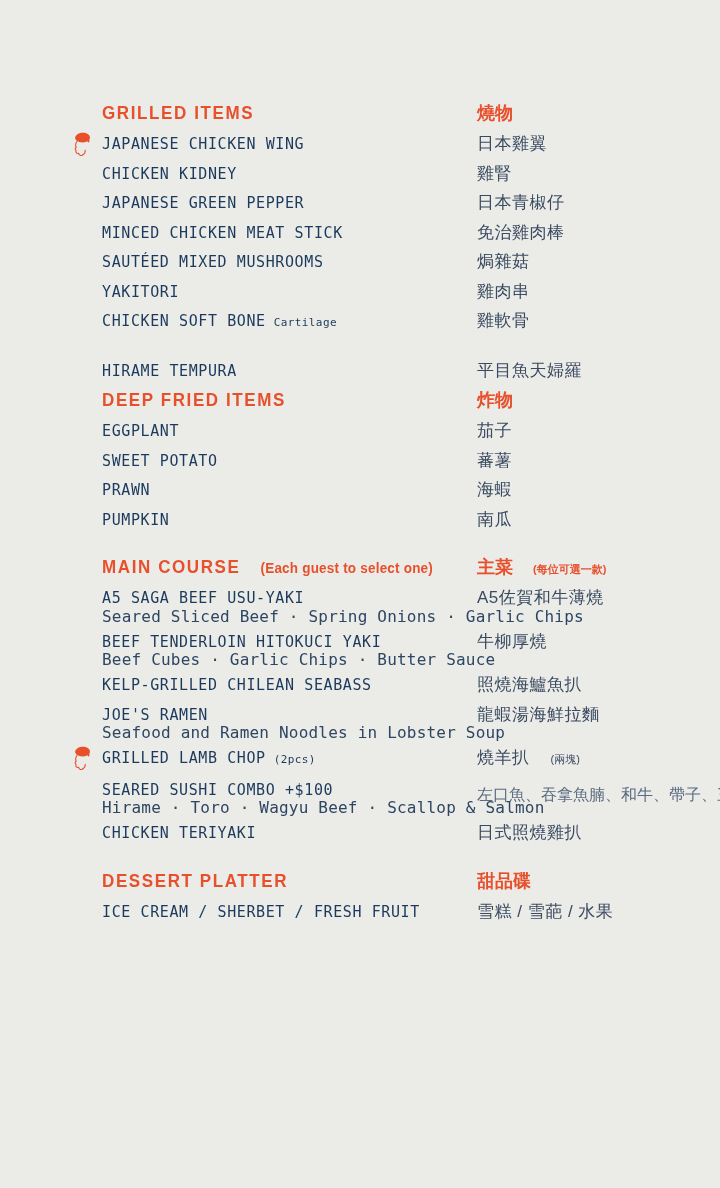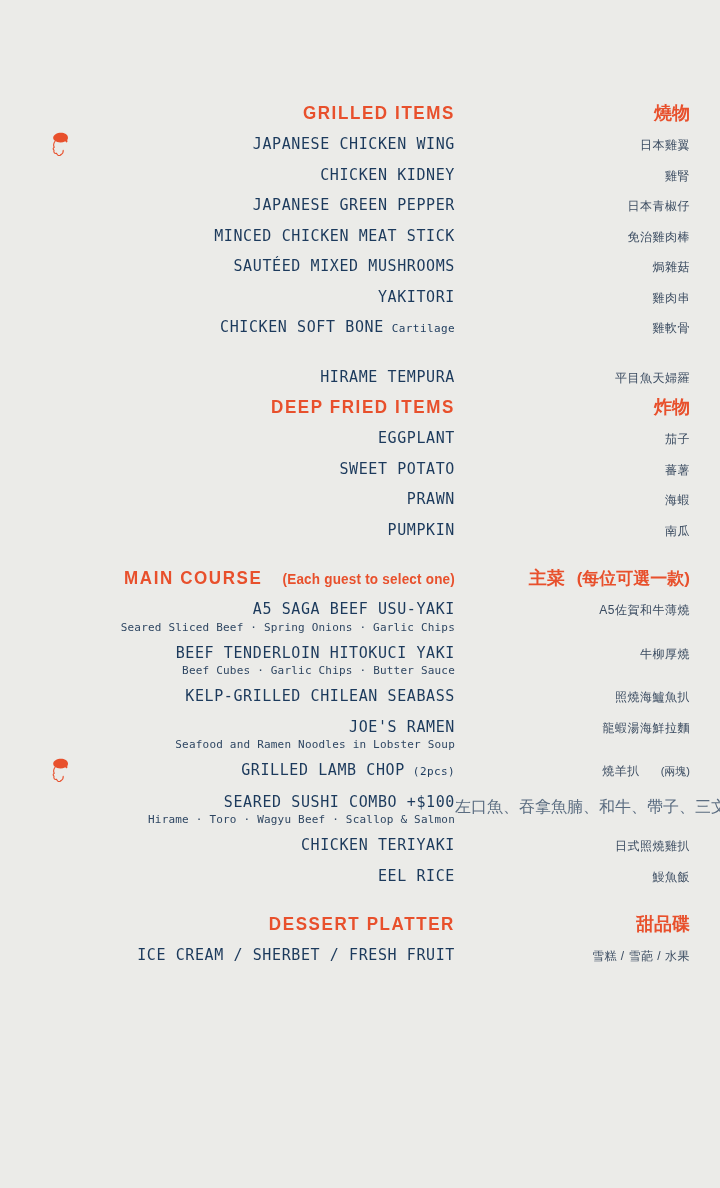--- a/index.html
+++ b/index.html
@@ -12,23 +12,22 @@
   }
   *{margin:0;padding:0;box-sizing:border-box;}
   html,body{width:720px;height:1188px;}
   body{
     background:var(--bg);
     font-family:"Liberation Sans",sans-serif;
     overflow:hidden;
   }
   .menu{
     position:relative;
-    padding:103px 30px 0 80px;
+    padding:103px 30px 0 102px;
     width:720px;
-    text-align:right;
   }
   .menu-section{margin-top:27px;}
   .menu-section:first-child{margin-top:0;}
 
   .row{display:flex;align-items:flex-start;}
   .col-en{width:375px;flex-shrink:0;}
   .col-zh{flex:1;min-width:0;}
 
   .header-row{height:31px;}
   .section-title-en{
@@ -48,53 +47,52 @@
     margin-left:20px;
   }
   .section-title-zh{
     font-weight:700;
     font-size:18px;
     color:var(--accent);
     line-height:20px;
     white-space:nowrap;
   }
   .title-note-zh{
-    font-size:17px;
+    font-size:11px;
     font-weight:700;
-    margin-left:12px;
+    margin-left:20px;
   }
 
   .item-row{position:relative;margin-bottom:9px;}
   .item-line{line-height:20.5px;white-space:nowrap;}
   .item-en{
     font-family:"DejaVu Sans Mono","Liberation Mono",monospace;
     font-size:15px;
     letter-spacing:0.6px;
     color:var(--ink);
   }
   .en-note{
     font-family:"DejaVu Sans Mono","Liberation Mono",monospace;
     font-size:11px;
     letter-spacing:0.4px;
     color:var(--ink);
     margin-left:8px;
   }
   .en-note:empty,.zh-note:empty{display:none;}
   .item-desc-en{
     font-family:"DejaVu Sans Mono","Liberation Mono",monospace;
-    font-size:11px;
+    font-size:16px;
     letter-spacing:0.2px;
     color:var(--desc-ink);
     line-height:13px;
     margin-top:1px;
     white-space:nowrap;
-    margin-left:40px;
   }
   .item-zh{
-    font-size:12px;
+    font-size:17px;
     color:var(--zh-ink);
     letter-spacing:0.5px;
   }
   .zh-note{
     font-size:11px;
     color:var(--zh-ink);
     margin-left:21px;
   }
   .item-desc-zh{
     font-size:16px;
@@ -303,28 +301,20 @@
         </div>
       </div>
       <div class="row item-row">
         <div class="col-en">
           <div class="item-line"><span class="item-en">CHICKEN TERIYAKI</span></div>
         </div>
         <div class="col-zh">
           <div class="item-line"><span class="item-zh">日式照燒雞扒</span></div>
         </div>
       </div>
-      <div class="row item-row">
-        <div class="col-en">
-          <div class="item-line"><span class="item-en">EEL RICE</span></div>
-        </div>
-        <div class="col-zh">
-          <div class="item-line"><span class="item-zh">鰻魚飯</span></div>
-        </div>
-      </div>
     </section>
     <section class="menu-section">
       <div class="row header-row">
         <div class="col-en">
           <h2 class="section-title-en"><span>DESSERT PLATTER</span></h2>
         </div>
         <div class="col-zh">
           <h2 class="section-title-zh"><span>甜品碟</span></h2>
         </div>
       </div>

